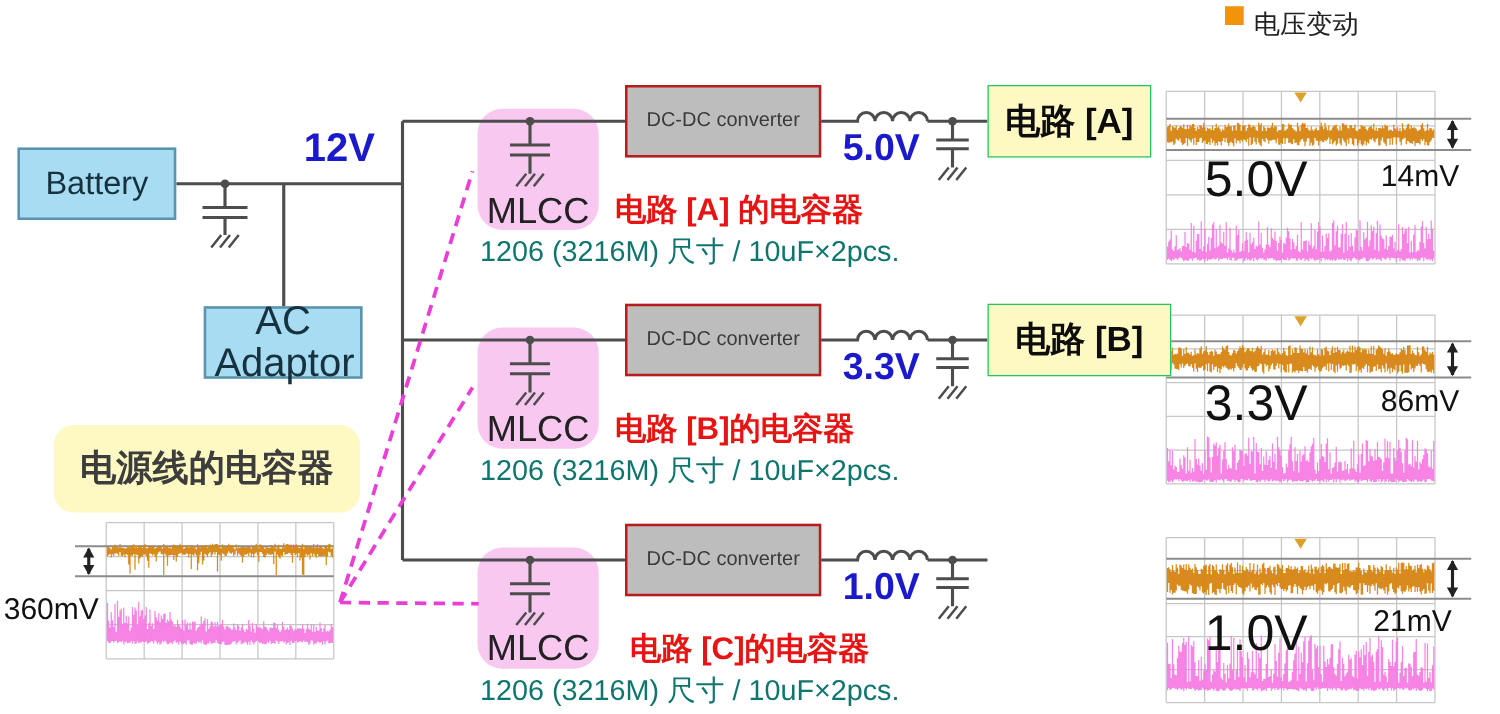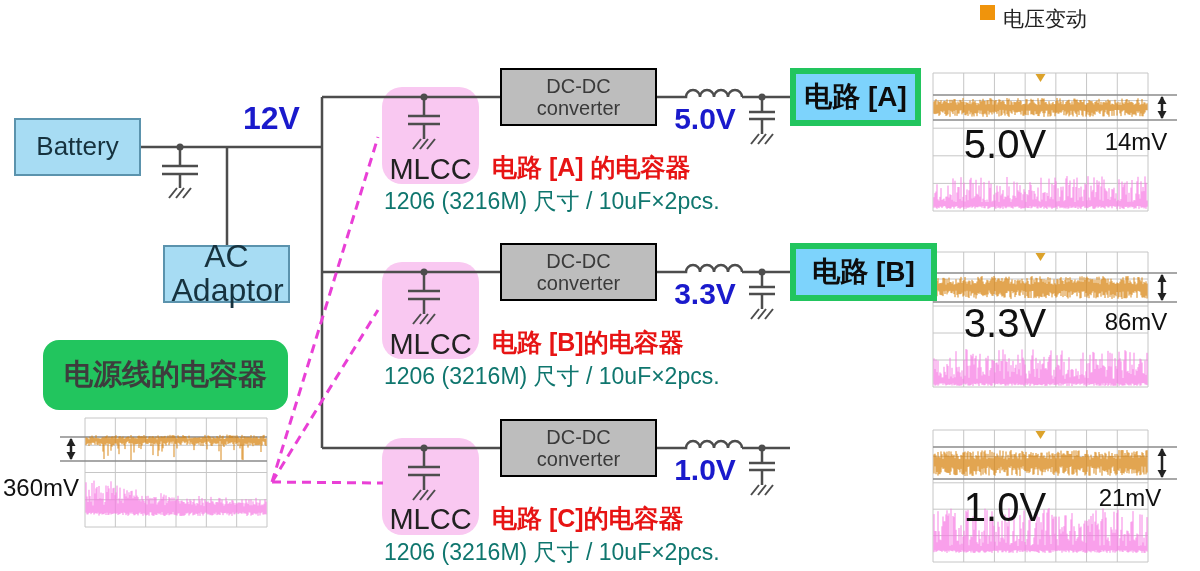--- a/index.html
+++ b/index.html
@@ -1,24 +1,24 @@
 <!DOCTYPE html>
 <html><head>
 <meta charset="utf-8">
 <style>
   html,body{margin:0;padding:0;background:#fff;}
   .stage{position:relative;width:1200px;height:571px;background:#ffffff;
          font-family:"Liberation Sans","DejaVu Sans",sans-serif;overflow:hidden;}
   .box{position:absolute;display:flex;align-items:center;justify-content:center;
        text-align:center;box-sizing:border-box;z-index:3;}
   .blue{background:#a7dcf3;border:2px solid #5b93ad;color:#16323e;font-size:26px;font-weight:500;line-height:1.05;}
-  .gray{background:#bdbdbd;border:2px solid #000000;color:#3a3a3a;font-size:20px;font-weight:500;line-height:1.1;}
-  .green{background:#7dd3fc;border:6px solid #22c55e;color:#0d0d0d;font-size:28px;font-weight:700;}
+  .gray{background:#bdbdbd;border:2px solid #b91c1c;color:#3a3a3a;font-size:16px;font-weight:500;line-height:1.1;}
+  .green{background:#fef9c3;border:1px solid #22c55e;color:#0d0d0d;font-size:28px;font-weight:700;}
   .mlccbox{position:absolute;background:#f9c8f1;border-radius:20px;z-index:1;}
-  .titlebox{position:absolute;background:#22c55e;border-radius:16px;color:#3d3d3d;
+  .titlebox{position:absolute;background:#fef9c3;border-radius:16px;color:#3d3d3d;
             font-size:29px;font-weight:700;display:flex;align-items:center;justify-content:center;z-index:1;}
   .lbl{position:absolute;z-index:4;white-space:nowrap;}
   .mlcc-lbl{width:97px;text-align:center;font-size:29px;color:#222;font-weight:500;}
   .v-blue{font-size:30px;font-weight:700;color:#1a1acc;text-align:center;}
   .bus-v{font-size:32px;font-weight:700;color:#1a1acc;text-align:left;}
   .red-t{font-size:25px;font-weight:700;color:#e71414;}
   .spec-t{font-size:23px;color:#0f766e;}
   .scope-v{font-size:40px;color:#111;text-align:center;}
   .scope-r{font-size:24px;color:#111;text-align:center;}
   .in-r{font-size:24px;color:#111;}
@@ -136,21 +136,21 @@
   <div class="lbl mlcc-lbl" style="left:382px;top:153px">MLCC</div>
   <div class="lbl mlcc-lbl" style="left:382px;top:328px">MLCC</div>
   <div class="lbl mlcc-lbl" style="left:382px;top:503px">MLCC</div>
 
   <div class="lbl v-blue" style="left:663px;top:102px;width:84px">5.0V</div>
   <div class="lbl v-blue" style="left:663px;top:277px;width:84px">3.3V</div>
   <div class="lbl v-blue" style="left:663px;top:453px;width:84px">1.0V</div>
 
   <div class="lbl red-t" style="left:492px;top:151px">电路 [A] 的电容器</div>
   <div class="lbl red-t" style="left:492px;top:326px">电路 [B]的电容器</div>
-  <div class="lbl red-t" style="left:492px;top:502px">电路 [C]的电容器</div>
+  <div class="lbl red-t" style="left:504px;top:502px">电路 [C]的电容器</div>
 
   <div class="lbl spec-t" style="left:384px;top:186px">1206 (3216M) 尺寸 / 10uF×2pcs.</div>
   <div class="lbl spec-t" style="left:384px;top:361px">1206 (3216M) 尺寸 / 10uF×2pcs.</div>
   <div class="lbl spec-t" style="left:384px;top:537px">1206 (3216M) 尺寸 / 10uF×2pcs.</div>
 
   <div class="lbl scope-v" style="left:950px;top:122px;width:110px">5.0V</div>
   <div class="lbl scope-r" style="left:1096px;top:128px;width:80px">14mV</div>
   <div class="lbl scope-v" style="left:950px;top:301px;width:110px">3.3V</div>
   <div class="lbl scope-r" style="left:1096px;top:308px;width:80px">86mV</div>
   <div class="lbl scope-v" style="left:950px;top:485px;width:110px">1.0V</div>

